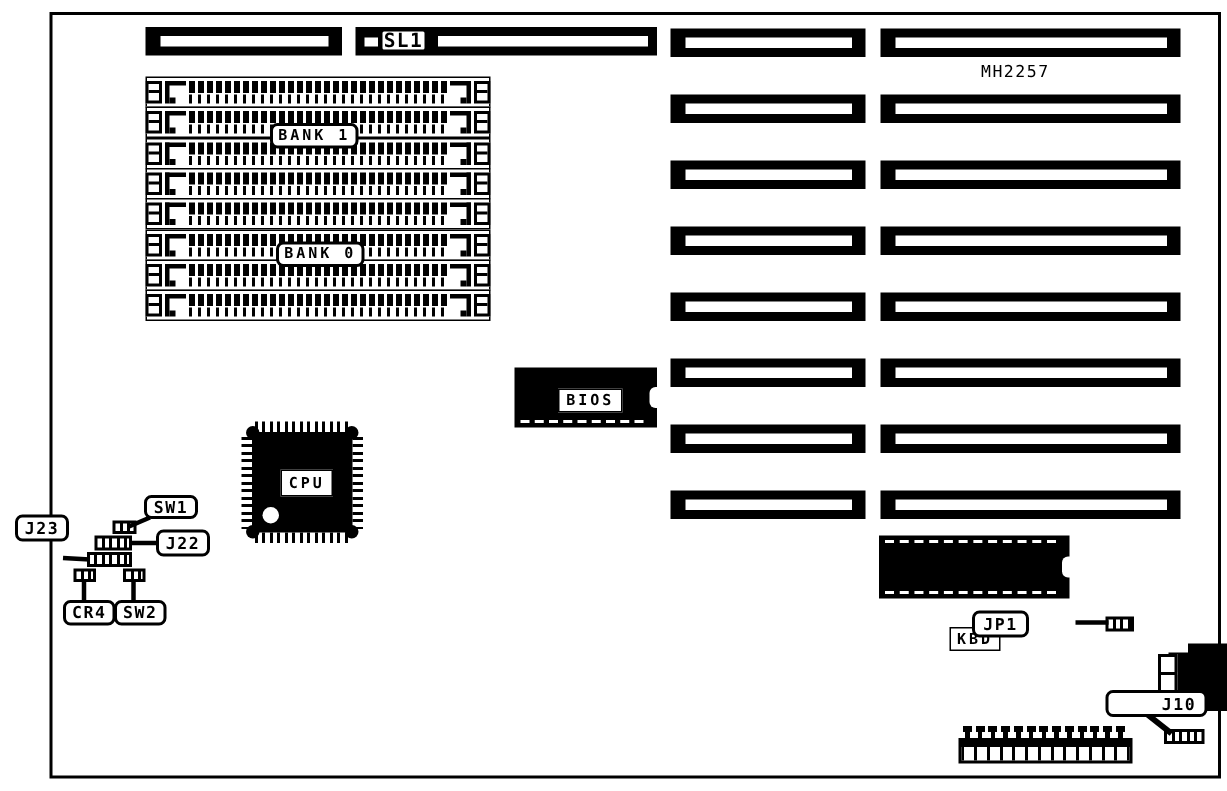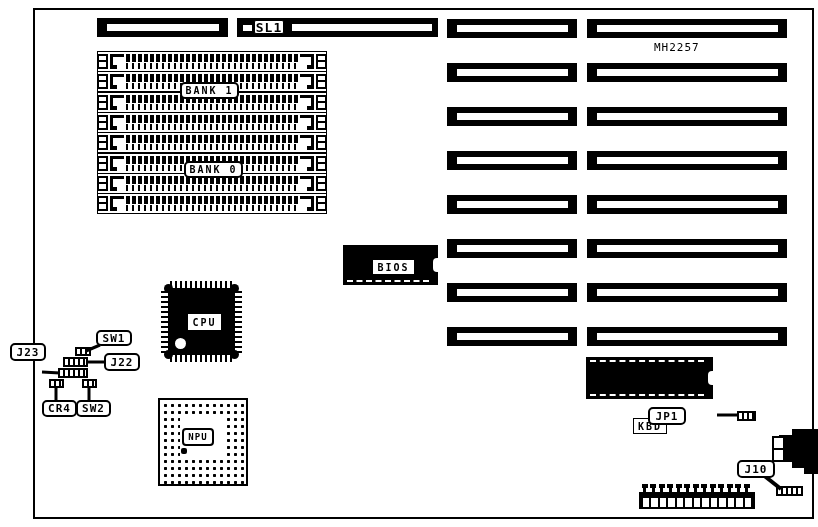--- a/index.html
+++ b/index.html
@@ -137,42 +137,36 @@
     <span class="pr"></span>
     <span class="body"></span>
     <span class="cdot tl"></span>
     <span class="cdot tr"></span>
     <span class="cdot bl"></span>
     <span class="cdot br"></span>
     <span class="pin1"></span>
   </div>
   <div class="chiplabel" style="left:187px;top:313px;width:33px;height:16px;">CPU</div>
 
-  <div class="abs npu">
-    <span class="center">
-      <span class="npulabel">NPU</span>
-      <span class="ndot"></span>
-    </span>
-  </div>
 
   <div class="dipblock" style="left:75px;top:347px;width:16px;height:9px;"></div>
   <div class="dipblock" style="left:63px;top:357px;width:25px;height:10px;"></div>
   <div class="dipblock" style="left:58px;top:368px;width:30px;height:10px;"></div>
   <div class="dipblock" style="left:49px;top:379px;width:15px;height:9px;"></div>
   <div class="dipblock" style="left:82px;top:379px;width:15px;height:9px;"></div>
   <div class="dipblock" style="left:737px;top:411px;width:19px;height:10px;"></div>
   <div class="dipblock" style="left:776px;top:486px;width:27px;height:10px;"></div>
 
   <div class="callout" style="left:96px;top:330px;width:32px;height:12px;">SW1</div>
   <div class="callout" style="left:104px;top:353px;width:32px;height:14px;">J22</div>
   <div class="callout" style="left:10px;top:343px;width:32px;height:14px;">J23</div>
   <div class="callout" style="left:42px;top:400px;width:31px;height:13px;">CR4</div>
   <div class="callout" style="left:76px;top:400px;width:31px;height:13px;">SW2</div>
   <div class="callout" style="left:648px;top:407px;width:34px;height:14px;">JP1</div>
-  <div class="callout" style="left:737px;top:460px;width:34px;height:14px;">J10</div>
+  <div class="callout" style="left:737px;top:460px;width:34px;height:14px;padding-left:30px;">J10</div>
 
   <div class="abs din-main"></div>
   <div class="abs din-left"></div>
   <div class="abs din-tab" style="top:436px;"></div>
   <div class="abs din-tab" style="top:448px;"></div>
   <div class="abs din-step"></div>
 
   <div class="abs bconn">
     <span class="caps"></span>
     <span class="stems"></span>

